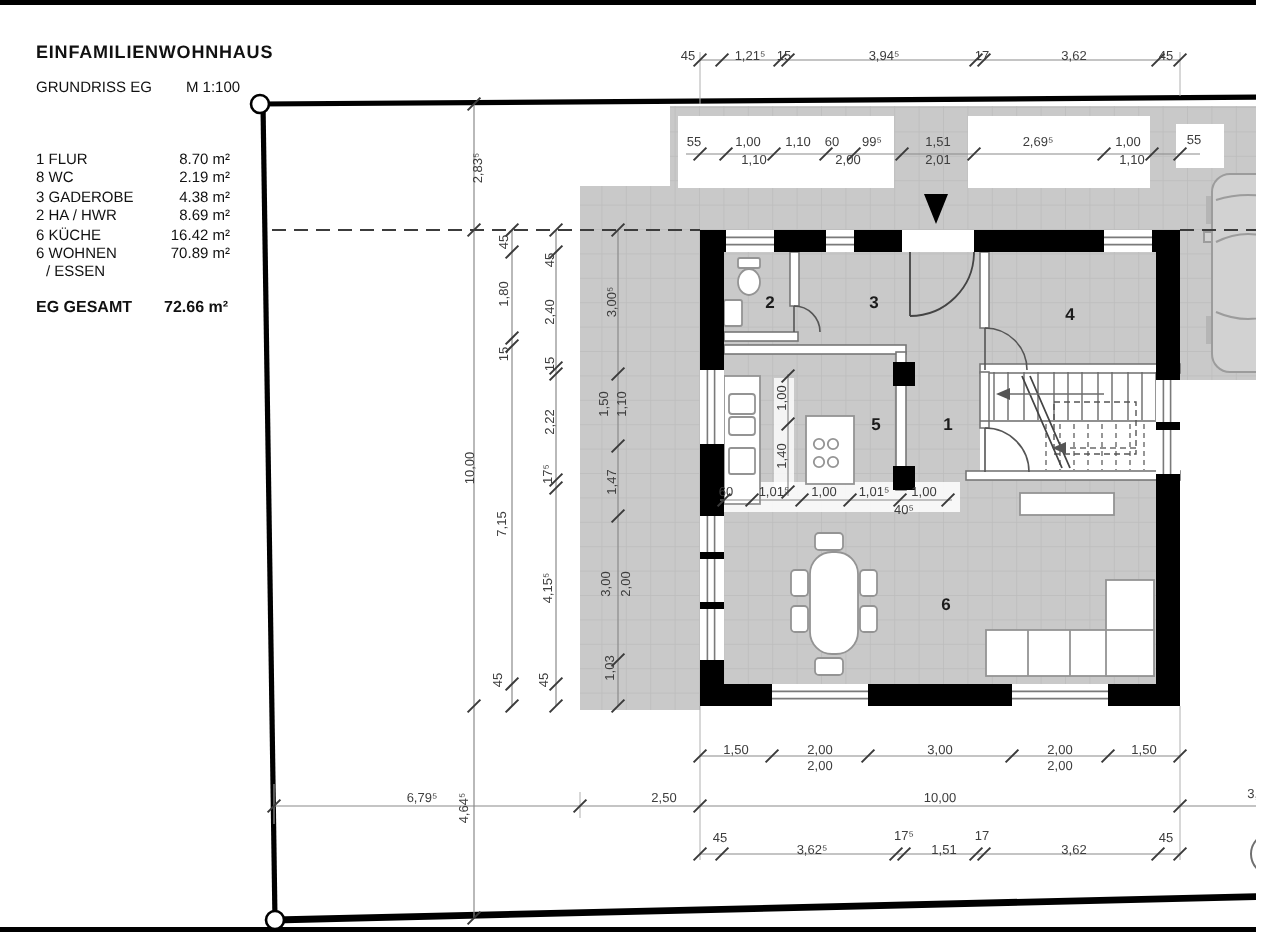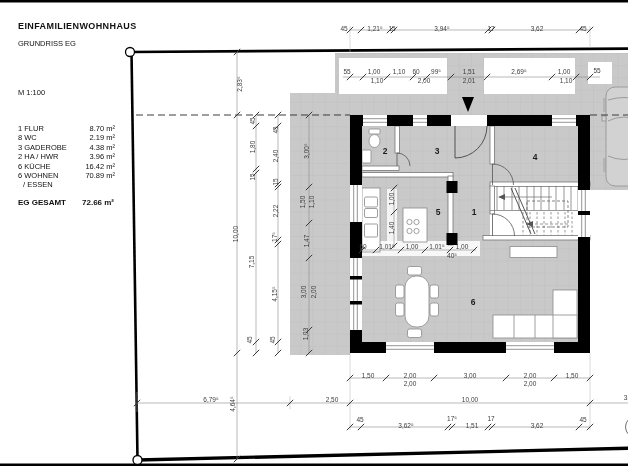--- a/index.html
+++ b/index.html
@@ -7,21 +7,21 @@
         font-family:Liberation Sans, sans-serif;}
   #plan svg{position:absolute;left:0;top:0;}
   #text-layer{position:absolute;left:0;top:0;width:640px;height:466px;pointer-events:none;}
   .dim{position:absolute;transform:translate(-50%,-50%);font-size:6.5px;color:#3d3d3d;
        white-space:nowrap;line-height:1;}
   .dim.rot{transform:translate(-50%,-50%) rotate(-90deg);}
   .rnum{position:absolute;transform:translate(-50%,-50%);font-size:8.5px;font-weight:bold;
         color:#1c1c1c;line-height:1;}
   #legend{position:absolute;left:18px;top:21px;color:#111;}
   #legend .title{font-size:9px;font-weight:bold;letter-spacing:.4px;}
-  #legend .sub{display:flex;gap:40px;font-size:7.5px;margin-top:8px;flex-direction:column;}
+  #legend .sub{display:flex;gap:17px;font-size:7.5px;margin-top:8px;}
   #legend .rooms{margin-top:27px;width:97px;}
   .lrow{display:flex;justify-content:space-between;font-size:7.5px;line-height:9.4px;}
   .lrow .lbl.ind{padding-left:5px;}
   #legend .total{display:flex;gap:16px;font-size:8px;font-weight:bold;margin-top:8px;}
   #ticks line{stroke:#3a3a3a;stroke-width:1;}
 </style>
 </head>
 <body>
 
 <div id="plan">
@@ -301,21 +301,21 @@
         <div class="lrow">
           <span class="lbl">8 WC</span>
           <span class="val">2.19 m²</span>
         </div>
         <div class="lrow">
           <span class="lbl">3 GADEROBE</span>
           <span class="val">4.38 m²</span>
         </div>
         <div class="lrow">
           <span class="lbl">2 HA / HWR</span>
-          <span class="val">3.96 m²</span>
+          <span class="val">8.69 m²</span>
         </div>
         <div class="lrow">
           <span class="lbl">6 KÜCHE</span>
           <span class="val">16.42 m²</span>
         </div>
         <div class="lrow">
           <span class="lbl">6 WOHNEN</span>
           <span class="val">70.89 m²</span>
         </div>
         <div class="lrow">

